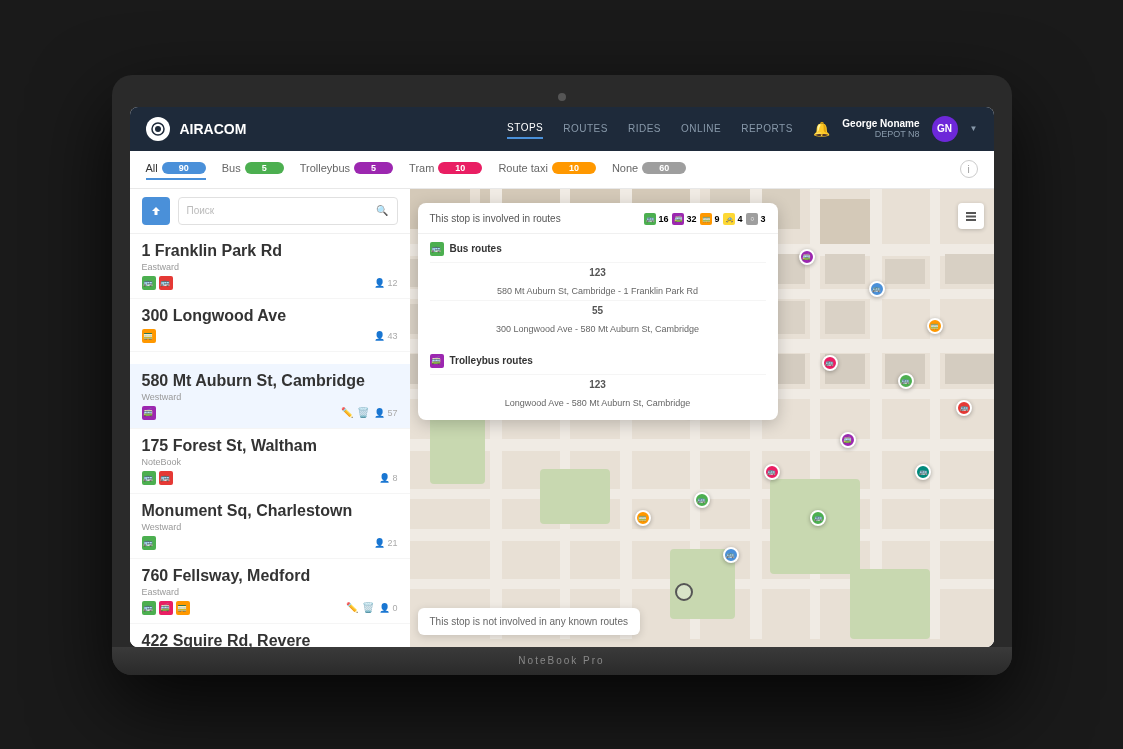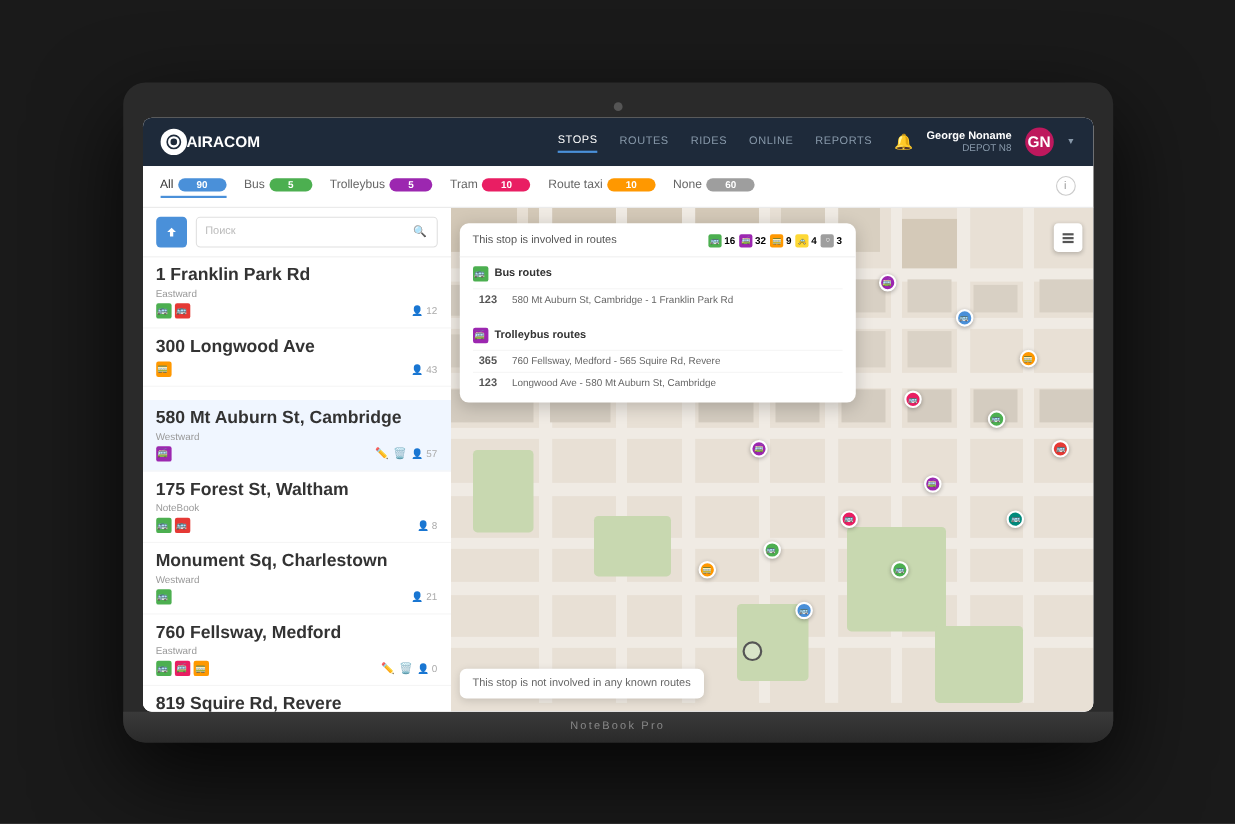--- a/index.html
+++ b/index.html
@@ -55,21 +55,21 @@
       background: #1e2a3a;
       display: flex;
       align-items: center;
       padding: 0 16px;
       height: 44px;
       flex-shrink: 0;
     }
     .logo {
       display: flex;
       align-items: center;
-      gap: 0;
+      gap: 10px;
       color: white;
       font-size: 14px;
       font-weight: 600;
       margin-right: auto;
     }
     .logo-icon {
       width: 24px;
       height: 24px;
       background: white;
       border-radius: 50%;
@@ -117,27 +117,27 @@
       font-size: 10px;
       font-weight: 600;
     }
     .user-depot {
       color: #8899aa;
       font-size: 9px;
     }
     .user-avatar {
       width: 26px;
       height: 26px;
-      background: #be185d;
+      background: #6d28d9;
       border-radius: 50%;
       display: flex;
       align-items: center;
       justify-content: center;
       color: white;
-      font-size: 14px;
+      font-size: 10px;
       font-weight: bold;
     }
     .chevron-down {
       color: #8899aa;
       font-size: 8px;
     }
 
     
     .filter-bar {
       background: white;
@@ -365,20 +365,21 @@
       font-weight: 600;
       color: #333;
       margin-bottom: 6px;
     }
     .route-row {
       display: flex;
       align-items: center;
       gap: 8px;
       padding: 4px 0;
       border-top: 1px solid #f5f5f5;
+      flex-direction: column;
     }
     .route-num {
       width: 28px;
       text-align: center;
       font-size: 10px;
       font-weight: 600;
       color: #555;
       flex-shrink: 0;
     }
     .route-desc {
@@ -629,21 +630,21 @@
                   <span class="action-icon">🗑️</span>
                   <div class="stop-count">
                     <span>👤</span>
                     <span>0</span>
                   </div>
                 </div>
               </div>
             </div>
 
             <div class="stop-item">
-              <div class="stop-name">819 Squire Rd, Revere</div>
+              <div class="stop-name">422 Squire Rd, Revere</div>
               <div class="stop-direction">Forest</div>
               <div class="stop-footer">
                 <div class="stop-icons">
                   <div class="transport-icon ti-bus">🚌</div>
                   <div class="transport-icon ti-troll">🚎</div>
                 </div>
                 <div class="stop-count">
                   <span>👤</span>
                   <span>7</span>
                 </div>
@@ -746,29 +747,29 @@
             </div>
             <div class="popup-section">
               <div class="section-title">
                 <div class="transport-icon ti-bus" style="width:14px;height:14px;">🚌</div>
                 <span>Bus routes</span>
               </div>
               <div class="route-row">
                 <span class="route-num">123</span>
                 <span class="route-desc">580 Mt Auburn St, Cambridge - 1 Franklin Park Rd</span>
               </div>
+              <div class="route-row">
+                <span class="route-num">55</span>
+                <span class="route-desc">300 Longwood Ave - 580 Mt Auburn St, Cambridge</span>
+              </div>
             </div>
             <div class="popup-section">
               <div class="section-title">
                 <div class="transport-icon ti-troll" style="width:14px;height:14px;">🚎</div>
                 <span>Trolleybus routes</span>
-              </div>
-              <div class="route-row">
-                <span class="route-num">365</span>
-                <span class="route-desc">760 Fellsway, Medford - 565 Squire Rd, Revere</span>
               </div>
               <div class="route-row">
                 <span class="route-num">123</span>
                 <span class="route-desc">Longwood Ave - 580 Mt Auburn St, Cambridge</span>
               </div>
             </div>
           </div>
 
           <div class="route-popup-2">
             <span>This stop is not involved in any known routes</span>

